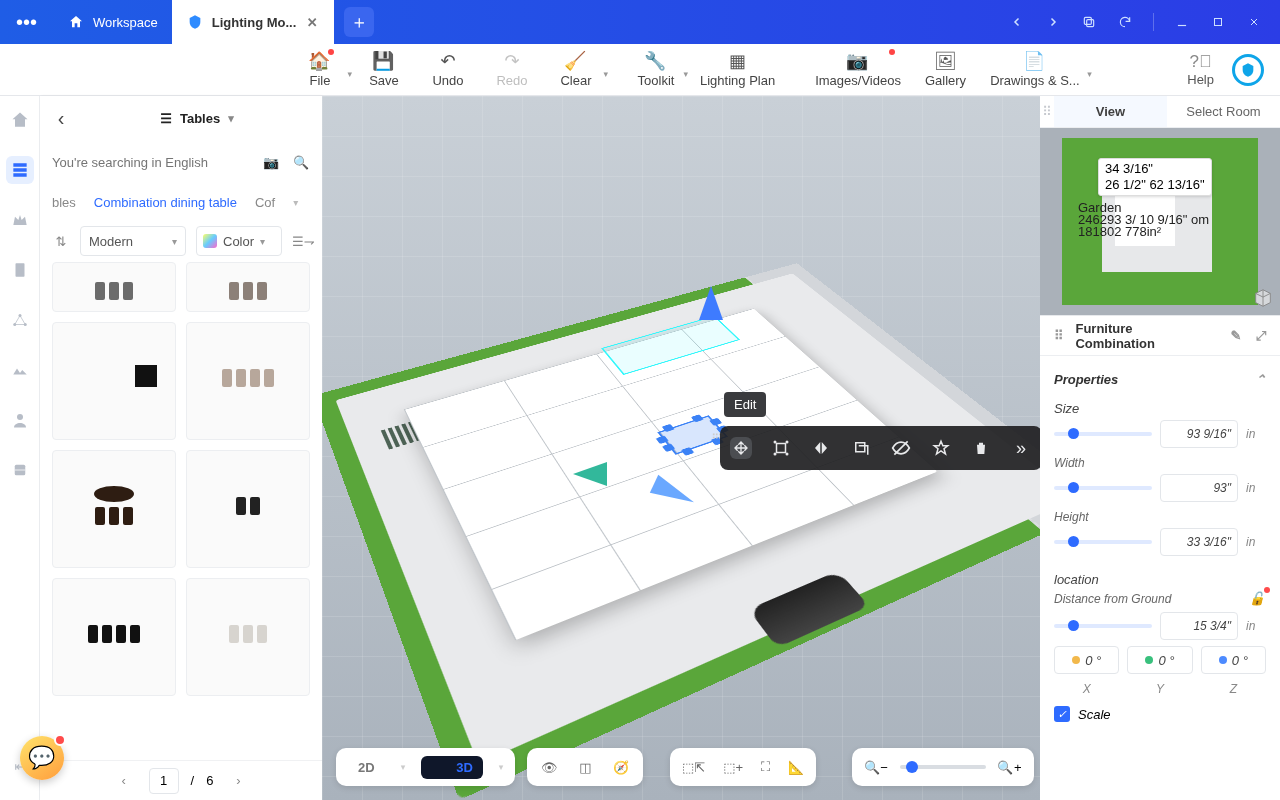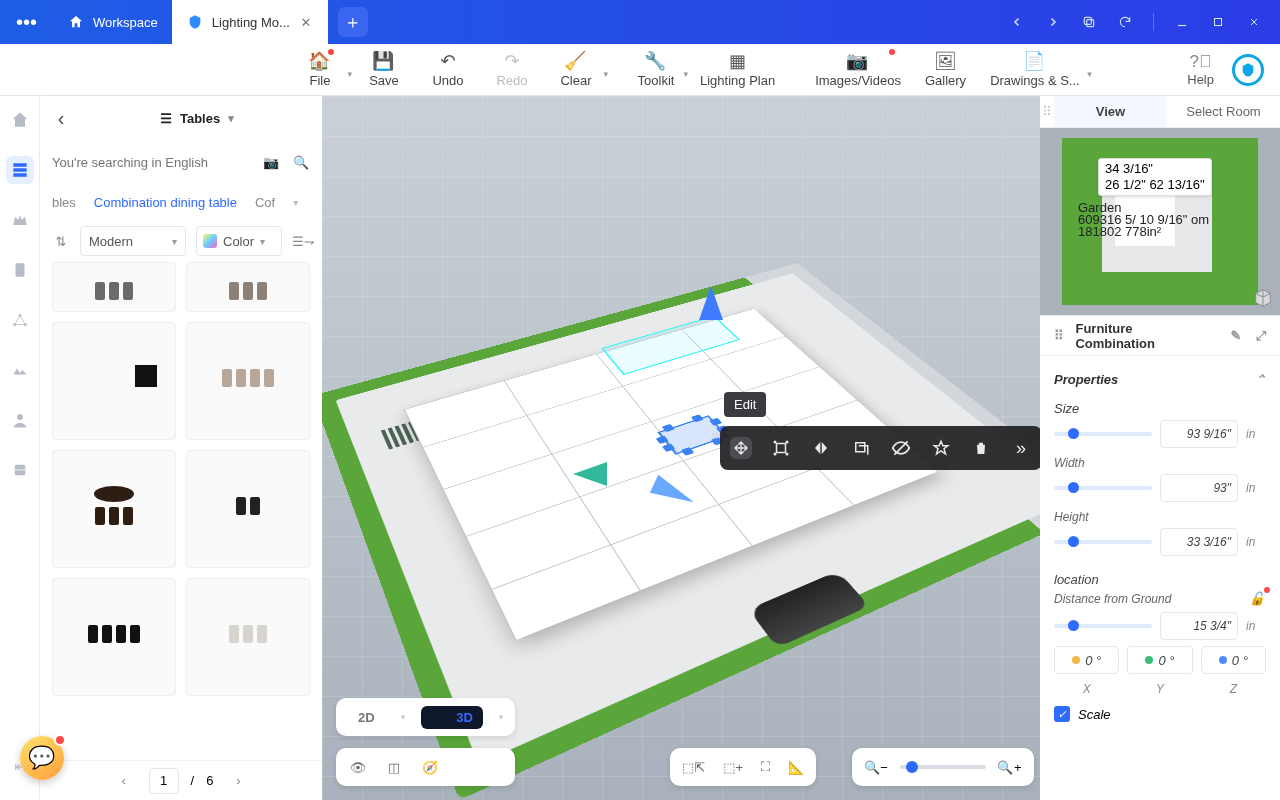--- a/index.html
+++ b/index.html
@@ -3,21 +3,21 @@
 <meta charset="utf-8">
 <style>
 * { margin: 0; padding: 0; box-sizing: border-box; font-family: -apple-system, BlinkMacSystemFont, "Segoe UI", Arial, sans-serif; font-size: 13px; }
 html, body { width: 1280px; height: 800px; overflow: hidden; background: #f0f2f5; }
 
 
 .titlebar { height: 44px; background: linear-gradient(90deg, #1f5de6 0%, #2b3de6 100%); display: flex; align-items: center; color: #fff; }
 .titlebar .dots { color:#fff; font-size: 20px; padding: 0 16px; }
 .titlebar .tab { height: 44px; display: flex; align-items: center; gap: 8px; padding: 0 14px; }
 .titlebar .tab.workspace { }
-.titlebar .tab.active { background: #fff; color: #333; border-radius: 0; }
+.titlebar .tab.active { background: #fff; color: #333; border-radius: 0; font-weight: bold; }
 .titlebar .tab .icon { width: 18px; height: 18px; display:flex; align-items:center; justify-content:center;}
 .titlebar .tab .close { width:16px; height:16px; display:flex;align-items:center;justify-content:center; color:#777;}
 .titlebar .newtab { width: 30px; height: 30px; margin-left: 10px; border-radius: 6px; background:#3a66ef; display:flex; align-items:center; justify-content:center; color:#fff; font-size:18px; }
 .titlebar .spacer { flex:1; }
 .titlebar .winbtns { display:flex; align-items:center; gap:20px; padding: 0 18px;}
 .titlebar .winbtns .wb { width:16px; height:16px; display:flex; align-items:center; justify-content:center; color:#cfe0ff; }
 .titlebar .winbtns .sep { width:1px; height:18px; background: rgba(255,255,255,0.25); }
 
 
 .toolbar { height: 52px; background: #fff; display:flex; align-items:center; padding: 0 40px 0 300px; justify-content: flex-start; gap: 0; border-bottom: 1px solid #e5e7eb; position:relative;}
@@ -98,21 +98,21 @@
 
 
 .ctxbar { position:absolute; left:720px; top:330px; height:44px; background:rgba(32,32,34,0.92); border-radius:8px; display:flex; align-items:center; padding:0 10px; gap:18px; color:#e8e9eb;}
 .ctxbar .ci { width:22px; height:22px; display:flex; align-items:center; justify-content:center;}
 .ctxbar .ci.sel { background:#4b4d51; border-radius:6px; padding:3px; }
 .ctxbar .more { font-size:18px;}
 .edittip { position:absolute; left:724px; top:296px; background:#3a3b3e; color:#fff; padding:5px 10px; border-radius:4px; font-size:13px;}
 .ctxgrip { position:absolute; left:712px; top:336px; width:6px; height:32px; color:#ccc; font-size:11px; line-height:4px; letter-spacing:-1px; writing-mode:vertical-rl;}
 
 
-.viewctl { position:absolute; left:336px; bottom:14px; display:flex; gap:12px;flex-direction:column;}
+.viewctl { position:absolute; left:336px; bottom:14px; display:flex; gap:12px;}
 .viewctl .pill { background:#fff; border-radius:10px; height:38px; display:flex; align-items:center; padding:0 12px; gap:16px; box-shadow:0 2px 6px rgba(0,0,0,0.12);}
 .viewctl .seg { padding:4px 10px; border-radius:6px; font-weight:600; color:#777;}
 .viewctl .seg.active { background:#0f172a; color:#2e6bff;padding-left:35px;}
 .viewctl .ic { color:#666; width:20px; text-align:center;}
 
 .zoomctl { position:absolute; left:670px; bottom:14px; background:#fff; border-radius:10px; height:38px; display:flex; align-items:center; padding:0 12px; gap:18px; box-shadow:0 2px 6px rgba(0,0,0,0.12);}
 .zoomctl .ic{color:#666;}
 .zoomctl2 { position:absolute; left:852px; bottom:14px; background:#fff; border-radius:10px; height:38px; display:flex; align-items:center; padding:0 12px; gap:12px; box-shadow:0 2px 6px rgba(0,0,0,0.12);}
 .zoomctl2 .track{width:86px; height:4px; background:#d9dde2; border-radius:2px; position:relative;}
 .zoomctl2 .knob{position:absolute; left:6px; top:-4px; width:12px; height:12px; border-radius:50%; background:#2e6bff;}
@@ -561,21 +561,21 @@
       <div class="mview">
         <div class="mlawn"></div>
           <div class="mhouse"></div>
           <div class="mroof"></div>
         <div class="mlabels">
           <div>34 3/16"</div>
           <div><span>26 1/2"</span> <span>62 13/16"</span></div>
         </div>
         <div class="mlabels2">
           <div><span>Garden</span></div>
-          <div><span>609316 5/</span> <span>10 9/16"</span> <span>om</span></div>
+          <div><span>246293 3/</span> <span>10 9/16"</span> <span>om</span></div>
           <div>181802 778in²</div>
         </div>
         <div class="mcube"><svg viewBox="0 0 24 24" width="22" height="22" fill="#d6d8db" stroke="#888">
               <path d="M12 3l8 4v10l-8 4-8-4V7z"></path>
               <path d="M12 3v18M4 7l8 4 8-4" fill="none"></path>
             </svg></div>
       </div>
     </div>
 
     <div class="props">

